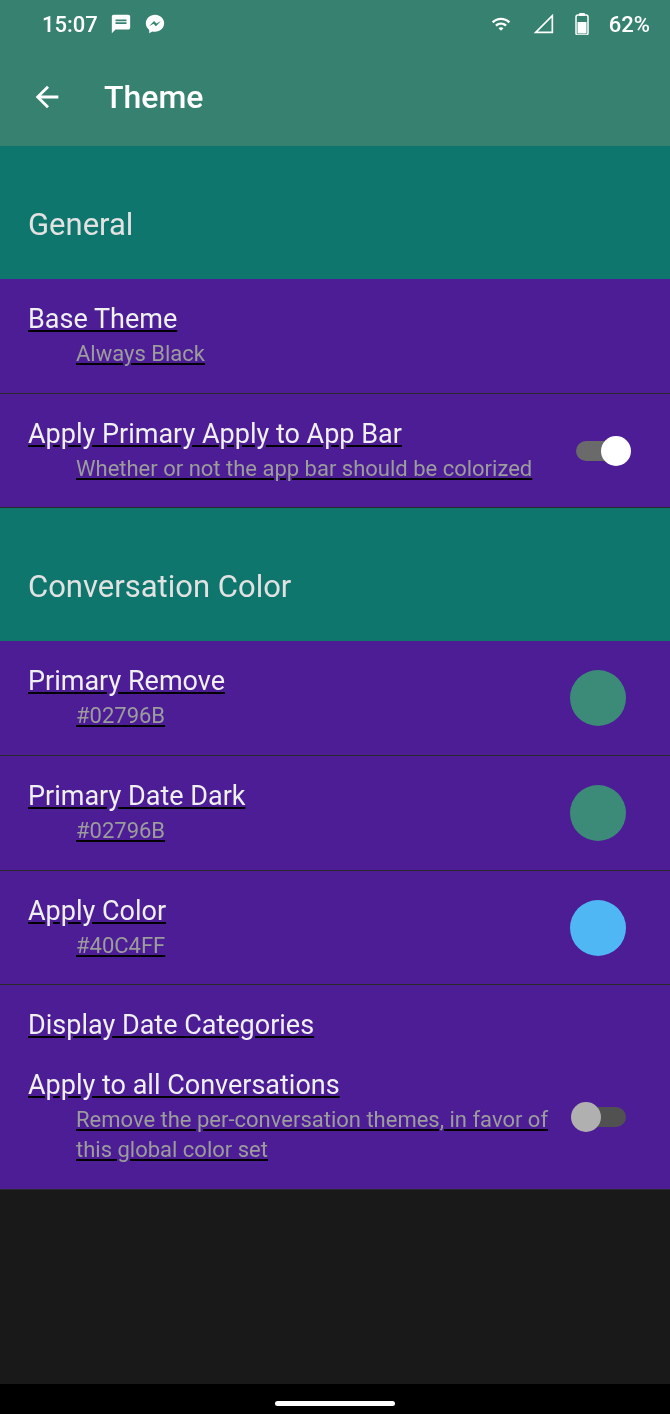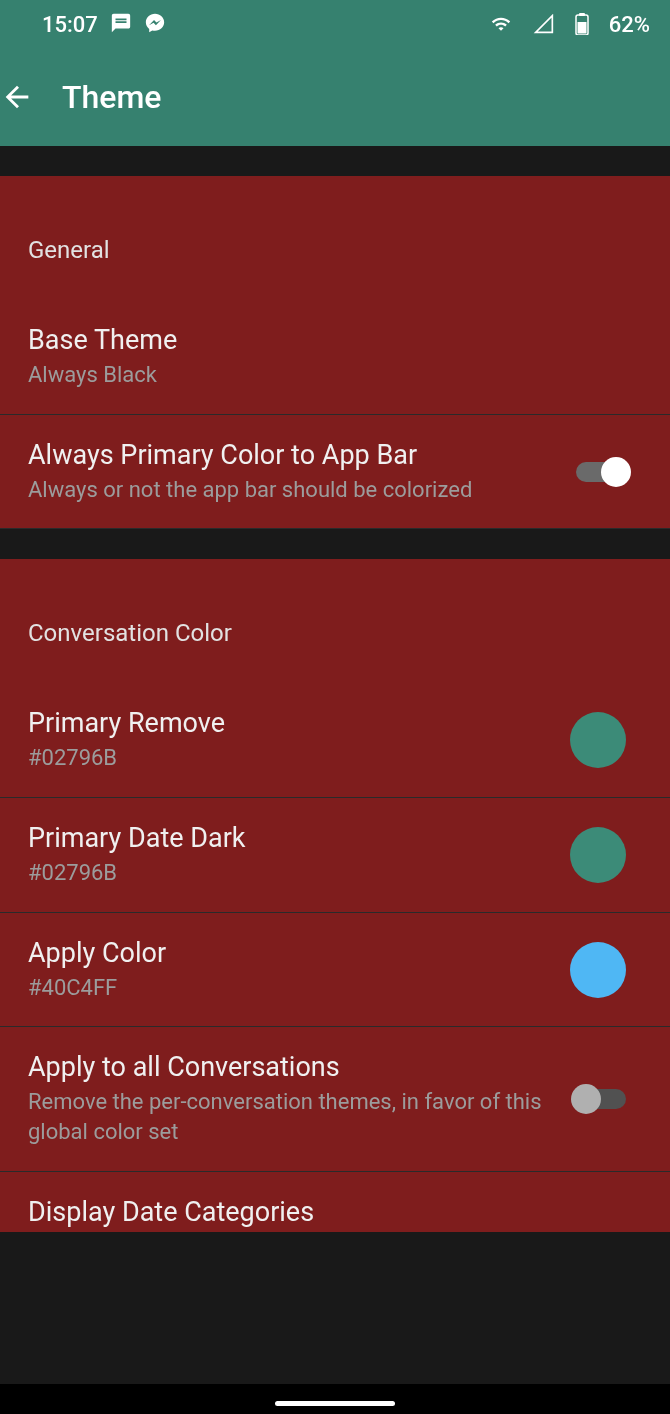--- a/index.html
+++ b/index.html
@@ -21,67 +21,69 @@
     height: 48px;
     background: #36816F;
     display: flex;
     align-items: center;
     justify-content: space-between;
     padding: 0 20px 0 42px;
     color: #fff;
     font-size: 22px;
     font-weight: 500;
   }
-  .status-left { display: flex; align-items: flex-start; gap: 12px; }
+  .status-left { display: flex; align-items: center; gap: 12px; }
   .status-right { display: flex; align-items: center; gap: 20px; }
   .status-icon { display: inline-flex; align-items: center; }
   .app-bar {
     height: 98px;
     background: #36816F;
     display: flex;
     align-items: center;
-    gap: 28px;
+    padding-left: 30px;
+    gap: 40px;
   }
   .back-btn {
     color: #fff;
     display: flex;
     align-items: center;
     cursor: pointer;
   }
   .app-title {
     color: #fff;
     font-size: 32px;
     font-weight: 500;
   }
   .section-header {
-    background: #7f1d1d;
+    background: #0f766e;
     padding: 60px 28px 36px 28px;
     color: #E2E2E2;
-    font-size: 24px;
-    margin-top: 30px;
+    font-size: 31px;
   }
   .setting-row {
-    background: #7f1d1d;
+    background: #4c1d95;
     padding: 24px 28px;
     border-bottom: 1px solid #2A2A2A;
     display: flex;
     align-items: center;
     justify-content: space-between;
     min-height: 110px;
+    text-decoration: underline;
   }
   .setting-text { flex: 1; padding-right: 20px; }
   .setting-title {
     color: #F0F0F0;
     font-size: 27px;
     margin-bottom: 4px;
   }
   .setting-sub {
     color: #9C9C9C;
     font-size: 22px;
     line-height: 1.35;
+    margin-left: 48px;
   }
   .toggle {
     width: 50px;
     height: 20px;
     border-radius: 10px;
     position: relative;
     flex-shrink: 0;
     margin-right: 16px;
   }
   .toggle-thumb {
@@ -169,22 +171,22 @@
   <div class="setting-row">
     <div class="setting-text">
       <div class="setting-title">Base Theme</div>
       <div class="setting-sub">Always Black</div>
     </div>
   </div>
 
 
   <div class="setting-row">
     <div class="setting-text">
-      <div class="setting-title">Always Primary Color to App Bar</div>
-      <div class="setting-sub">Always or not the app bar should be colorized</div>
+      <div class="setting-title">Apply Primary Apply to App Bar</div>
+      <div class="setting-sub">Whether or not the app bar should be colorized</div>
     </div>
     <div class="toggle on">
       <div class="toggle-thumb"></div>
     </div>
   </div>
 
   <div class="section-header">Conversation Color</div>
 
   <div class="setting-row">
     <div class="setting-text">
@@ -203,31 +205,31 @@
   </div>
 
   <div class="setting-row">
     <div class="setting-text">
       <div class="setting-title">Apply Color</div>
       <div class="setting-sub">#40C4FF</div>
     </div>
     <div class="color-swatch" style="background:#4FB7F4"></div>
   </div>
 
+  <div class="setting-row cut-row">
+    <div class="setting-text">
+      <div class="setting-title">Display Date Categories</div>
+    </div>
+  </div>
+
   <div class="setting-row">
     <div class="setting-text">
       <div class="setting-title">Apply to all Conversations</div>
       <div class="setting-sub">Remove the per-conversation themes, in favor of this global color set</div>
     </div>
     <div class="toggle off">
       <div class="toggle-thumb"></div>
     </div>
   </div>
 
-  <div class="setting-row cut-row">
-    <div class="setting-text">
-      <div class="setting-title">Display Date Categories</div>
-    </div>
-  </div>
-
 </div>
 
 <div class="nav-handle"></div>
 
 </body></html>

